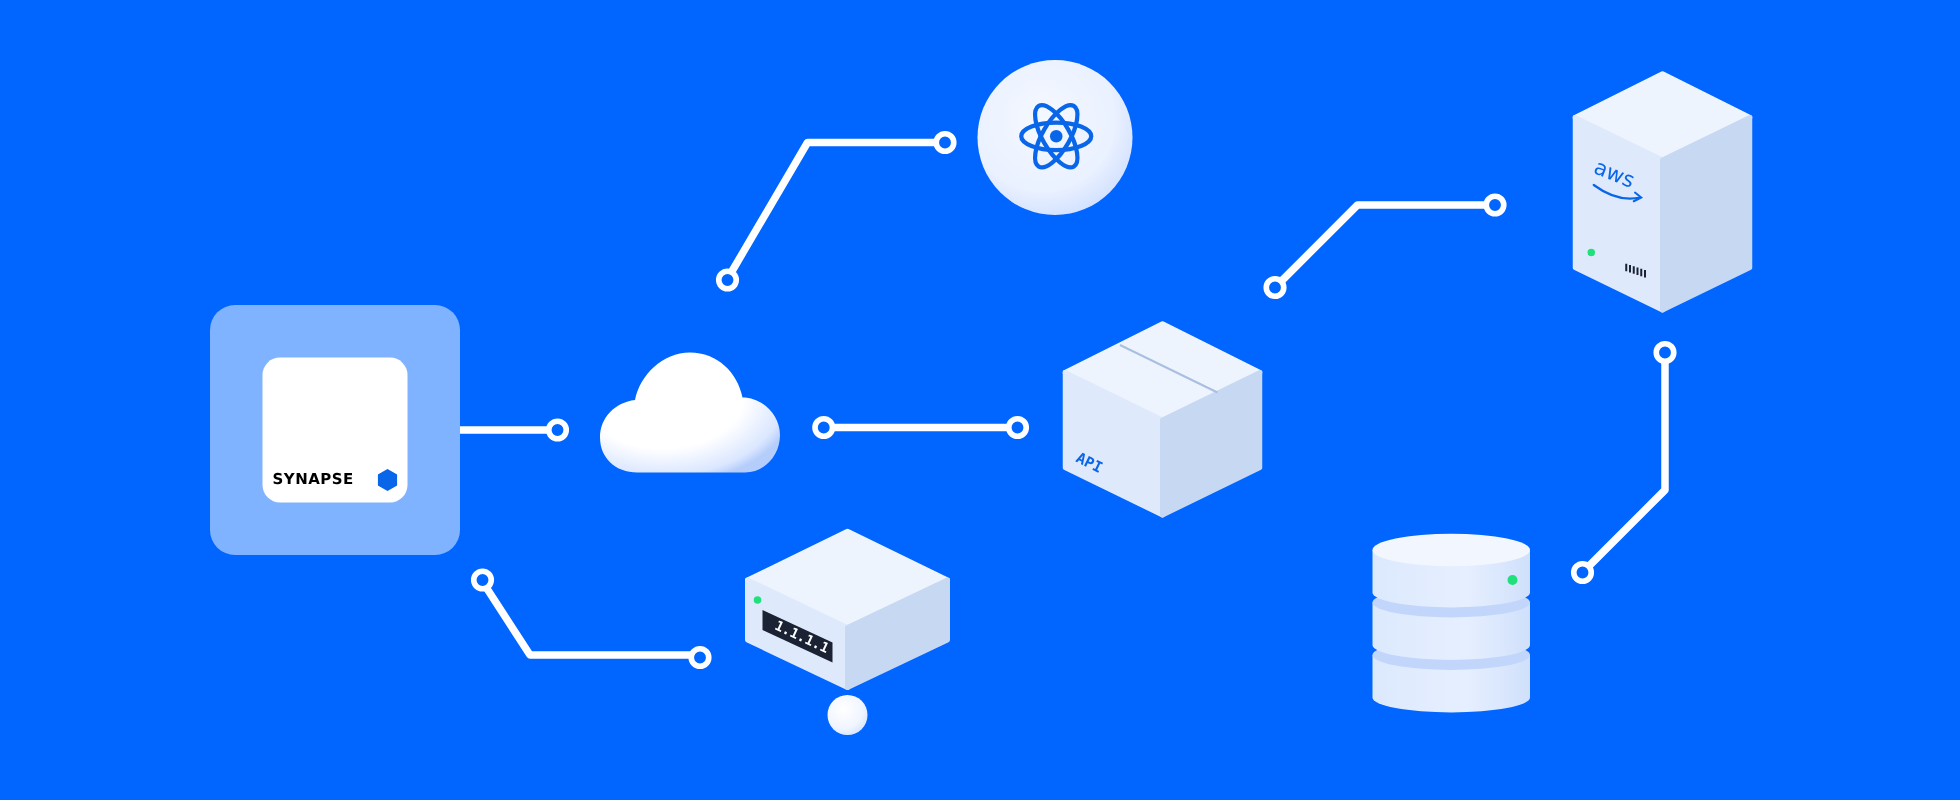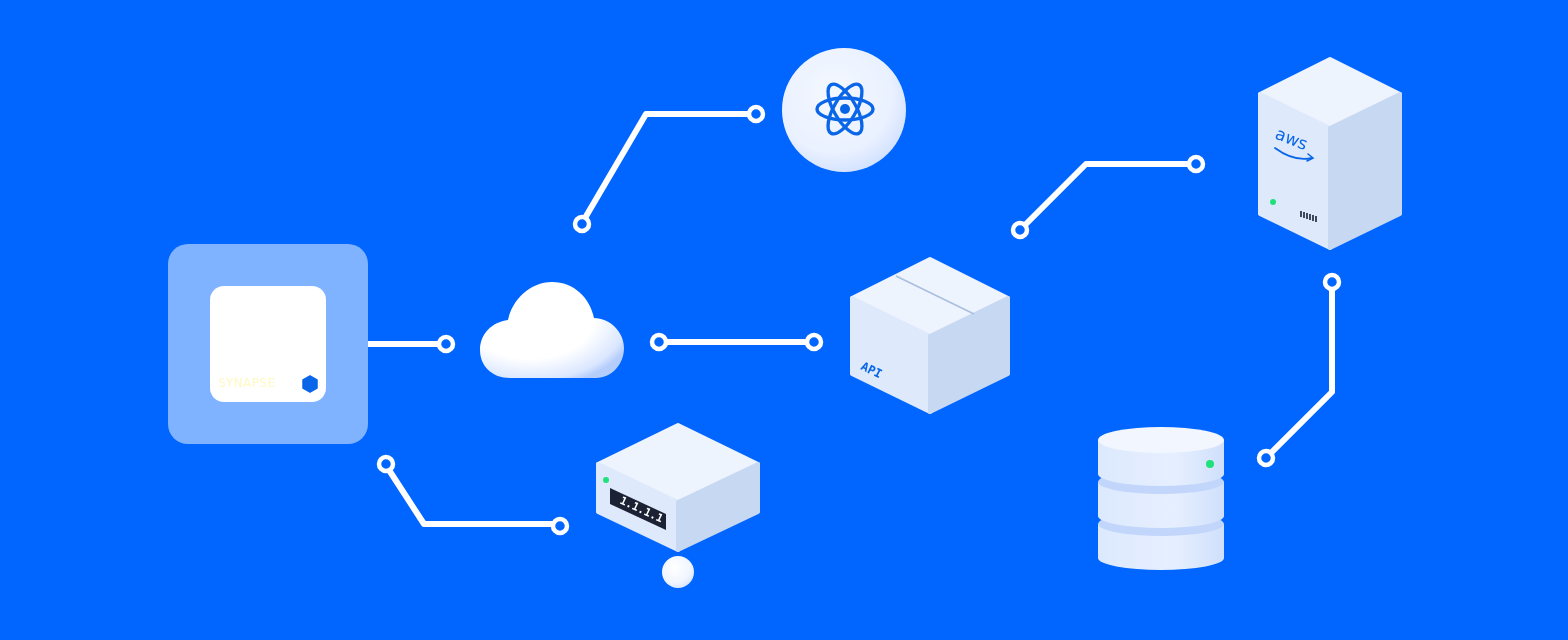--- a/index.html
+++ b/index.html
@@ -17,22 +17,22 @@
     left: 168px; top: 244px; width: 200px; height: 200px;
     background: #80b3ff; border-radius: 20px;
   }
   .synapse-inner {
     left: 210px; top: 286px; width: 116px; height: 116px;
     background: #ffffff; border-radius: 14px;
   }
   .synapse-label {
     left: 218px; top: 376px;
     font-family: "DejaVu Sans", sans-serif;
-    font-weight: normal; font-size: 12px; letter-spacing: 0.4px;
-    color: #fef9c3;
+    font-weight: bold; font-size: 12px; letter-spacing: 0.4px;
+    color: #000000;
   }
   .synapse-hex { left: 302px; top: 375px; width: 16px; height: 18px; }
 
   
   .react-bubble {
     left: 782px; top: 48px; width: 124px; height: 124px; border-radius: 50%;
     background: radial-gradient(circle at 42% 38%, #f4f8ff 0%, #eaf1ff 55%, #c9dbff 85%, #a9c6ff 100%);
   }
   .react-icon { left: 814px; top: 78px; width: 62px; height: 62px; }
 

